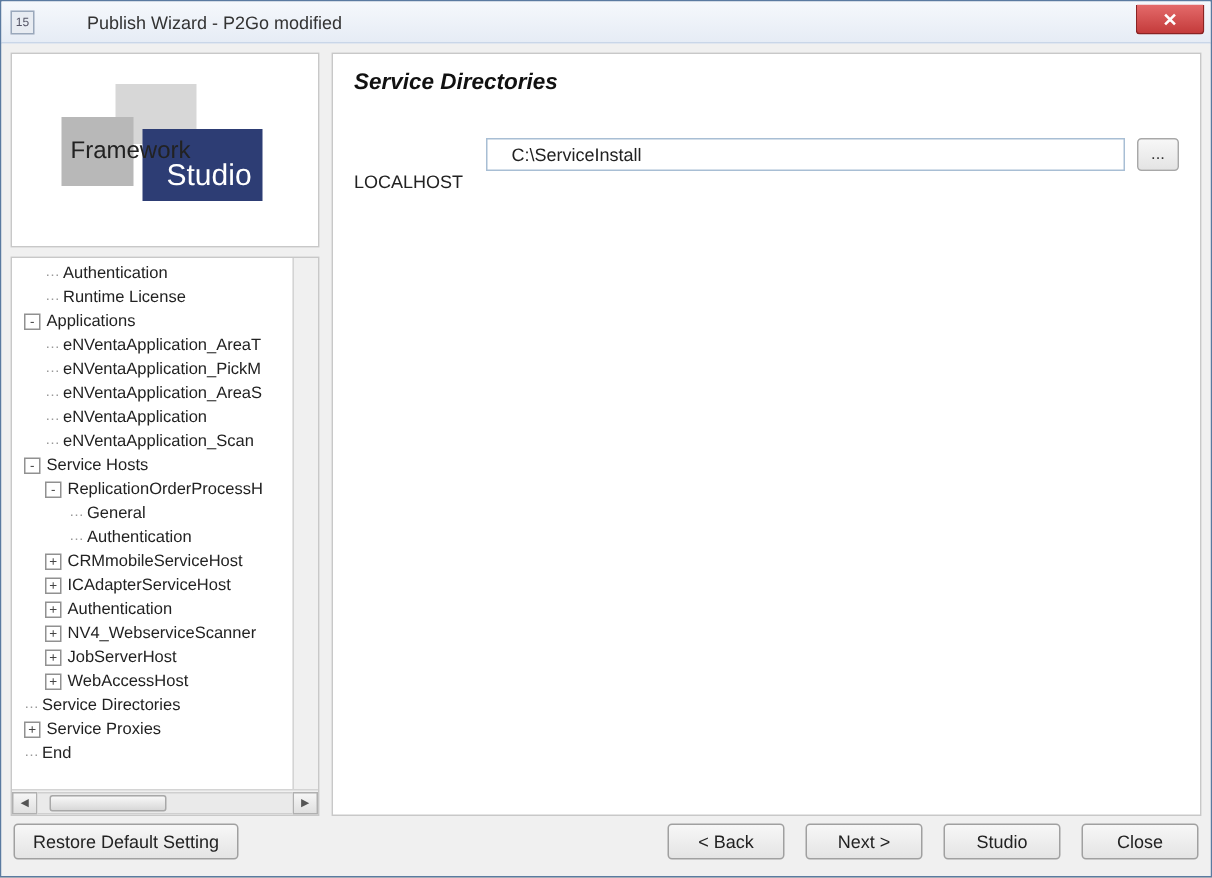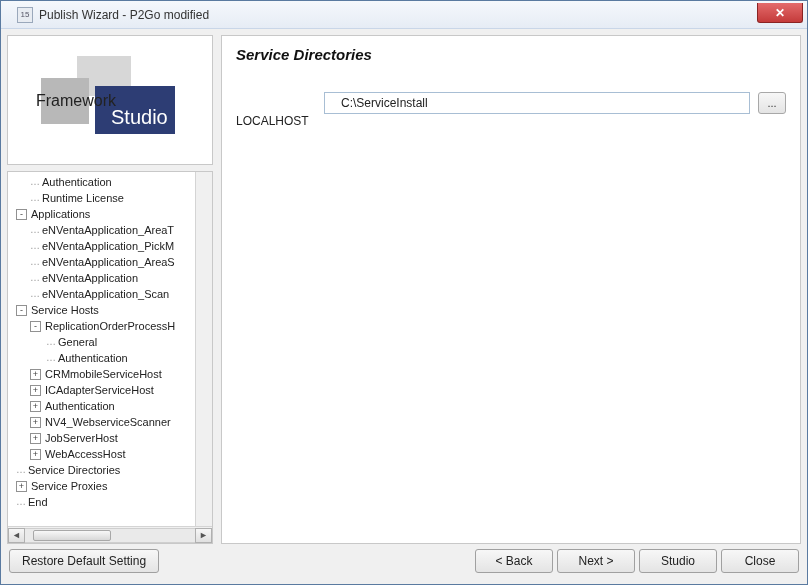--- a/index.html
+++ b/index.html
@@ -19,32 +19,32 @@
     border: 1px solid #5a7aa0;
     display: flex;
     flex-direction: column;
   }
   .titlebar {
     height: 28px;
     background: linear-gradient(#f5f8fc, #e6ecf5);
     border-bottom: 1px solid #c9d6e8;
     display: flex;
     align-items: center;
-    padding-left: 16px;
+    padding-left: 6px;
     position: relative;
   }
   .titlebar .app-icon {
     width: 16px; height: 16px;
     background: #e8ecf2;
     border: 1px solid #9aa8bb;
     margin-right: 6px;
     display: flex; align-items: center; justify-content: center;
     font-size: 8px; color: #556;
   }
-  .titlebar .title { color: #333; }
+  .titlebar .title { color: #333; margin-left: 29px; }
   .titlebar .close-btn {
     position: absolute;
     right: 4px; top: 2px;
     width: 46px; height: 20px;
     background: linear-gradient(#e46b6b, #c43b3b);
     border: 1px solid #8a2323;
     border-top: none;
     border-radius: 0 0 3px 3px;
     color: #fff;
     display: flex; align-items: center; justify-content: center;
@@ -80,21 +80,21 @@
     align-items: center;
     justify-content: center;
   }
   .logo {
     width: 150px; height: 88px;
     position: relative;
   }
   .logo .sq1 { position:absolute; left:42px; top:0; width:54px; height:40px; background:#d7d7d7; }
   .logo .sq2 { position:absolute; left:6px; top:22px; width:48px; height:46px; background:#b8b8b8; }
   .logo .sq3 { position:absolute; left:60px; top:30px; width:80px; height:48px; background:#2d3d74; }
-  .logo .t1 { position:absolute; left:1px; top:36px; color:#222; font-size:16px; font-weight:500; }
+  .logo .t1 { position:absolute; left:12px; top:36px; color:#222; font-size:16px; font-weight:500; }
   .logo .t2 { position:absolute; left:76px; top:50px; color:#fff; font-size:20px; }
   .tree-box {
     flex: 1;
     background: #fff;
     border: 1px solid #c8c8c8;
     display: flex;
     flex-direction: column;
     min-height: 0;
   }
   .tree-scroll {
@@ -199,21 +199,21 @@
     font-size: 11px;
     color: #333;
     cursor: pointer;
     display:flex;align-items:center;justify-content:center;
   }
   .button-row {
     height: 34px;
     display: flex;
     align-items: center;
     padding: 0 2px;
-    gap: 4px;
+    gap: 14px;
   }
   .spacer { flex: 1; }
   .btn {
     min-width: 78px;
     height: 24px;
     background: linear-gradient(#f7f7f7,#e4e4e4);
     border: 1px solid #a0a0a0;
     border-radius: 3px;
     font-size: 12px;
     color: #222;

